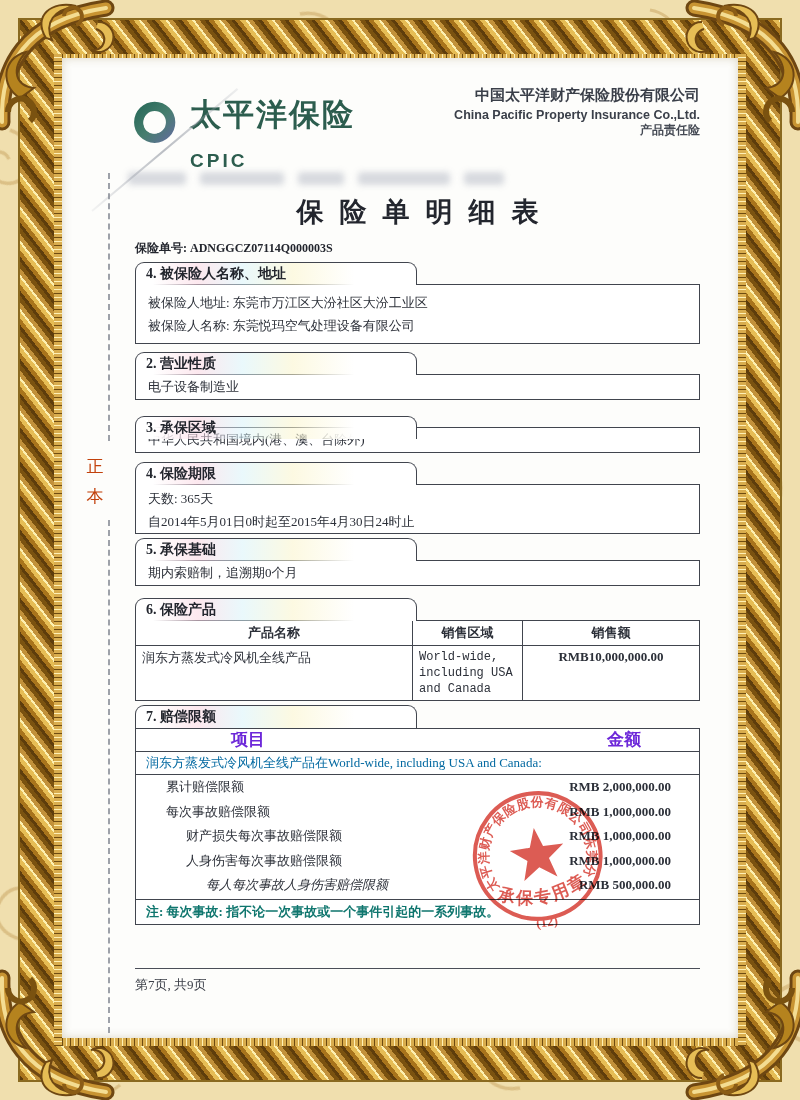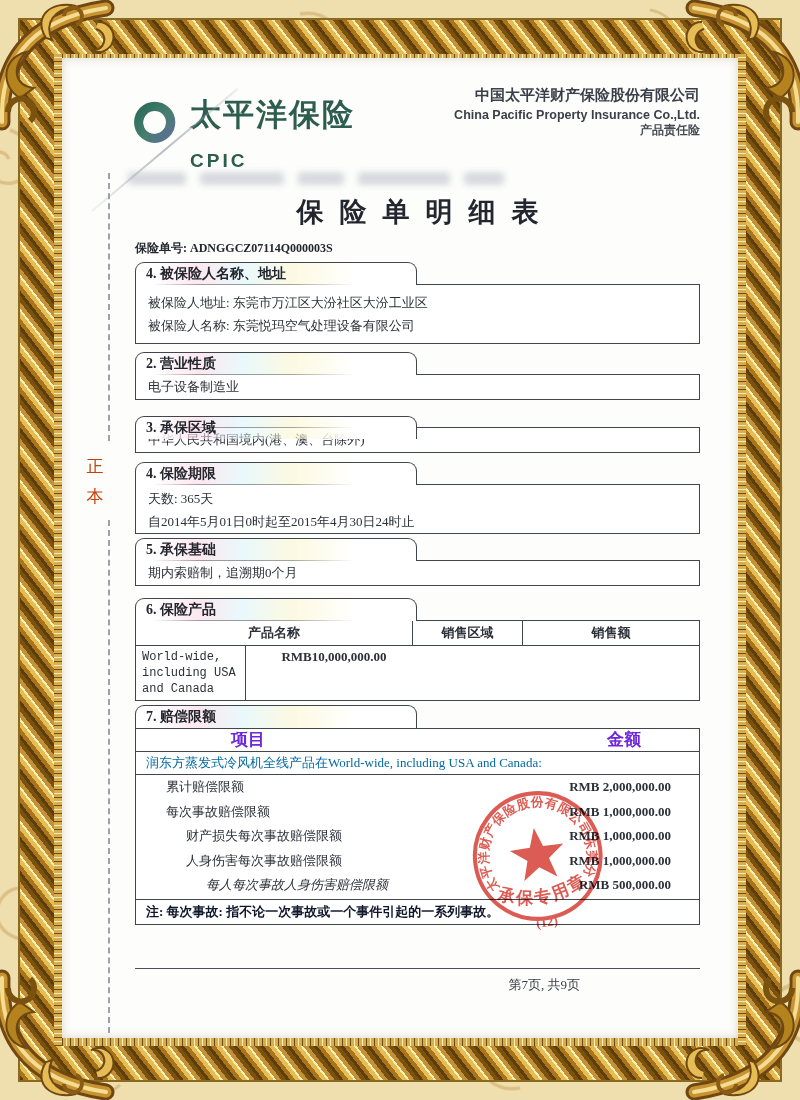--- a/index.html
+++ b/index.html
@@ -64,27 +64,27 @@
   
   .lim-head{display:flex;border-bottom:1.4px solid #41454e;font-weight:bold;font-size:17px;line-height:22px;color:#6d28d9;}
   .lim-head .h1{padding-left:95px;flex:1;}
   .lim-head .h2{width:150px;text-align:center;}
   .lim-scope{border-bottom:1.4px solid #41454e;font-size:13px;line-height:22px;padding-left:10px;color:#0369a1;}
   .lim-items{position:relative;height:124px;}
   .lim-row{display:flex;line-height:24.6px;font-size:13px;color:#2c3039;}
   .lim-row .lbl{flex:1;}
   .lim-row .val{padding-right:28px;font-weight:600;margin-left:42px;}
   .ind1{padding-left:30px;} .ind2{padding-left:50px;} .ind3{padding-left:70px;font-style:italic;}
-  .lim-note{border-top:1.4px solid #41454e;font-size:13px;font-weight:600;line-height:24px;padding-left:10px;color:#0f172a;}
+  .lim-note{border-top:1.4px solid #41454e;font-size:13px;font-weight:600;line-height:24px;padding-left:10px;color:#0f766e;}
   
   .stamp{position:absolute;left:400px;top:724px;width:152px;height:152px;z-index:5;transform:rotate(-8deg);
          opacity:.88;mix-blend-mode:multiply;}
   
   .foot-line{position:absolute;left:73px;width:565px;top:910px;border-top:1.5px solid #4a4e58;}
-  .foot-text{position:absolute;left:73px;width:565px;top:918px;text-align:right;font-size:13px;color:#3a3e47;padding-right:120px;box-sizing:border-box;}
+  .foot-text{position:absolute;left:73px;width:565px;top:918px;text-align:left;font-size:13px;color:#3a3e47;padding-right:120px;box-sizing:border-box;}
 </style>
 </head>
 <body>
 
 <svg width="0" height="0" style="position:absolute">
   <defs>
     <linearGradient id="logograd" x1="0" y1="0" x2="1" y2="1">
       <stop offset="0" stop-color="#2a6b5a"></stop>
         <stop offset=".55" stop-color="#477e6f"></stop>
         <stop offset="1" stop-color="#5e6f96"></stop>
@@ -202,20 +202,21 @@
   </div>
 
   <div class="tab" style="top:540px">6. 保险产品</div>
   <div class="tbl" style="top:562px">
     <div class="trow thead">
       <div class="tcell c1">产品名称</div>
       <div class="tcell c2">销售区域</div>
       <div class="tcell c3">销售额</div>
     </div>
     <div class="trow" style="min-height:46px">
+      <div class="tcell c1">润东方蒸发式冷风机全线产品</div>
       <div class="tcell c2 mono">World-wide, including USA and Canada</div>
       <div class="tcell c3 amt">RMB10,000,000.00</div>
     </div>
   </div>
 
   <div class="tab" style="top:647px">7. 赔偿限额</div>
   <div class="tbl" style="top:670px">
     <div class="lim-head">
       <div class="h1">项目</div>
       <div class="h2">金额</div>

